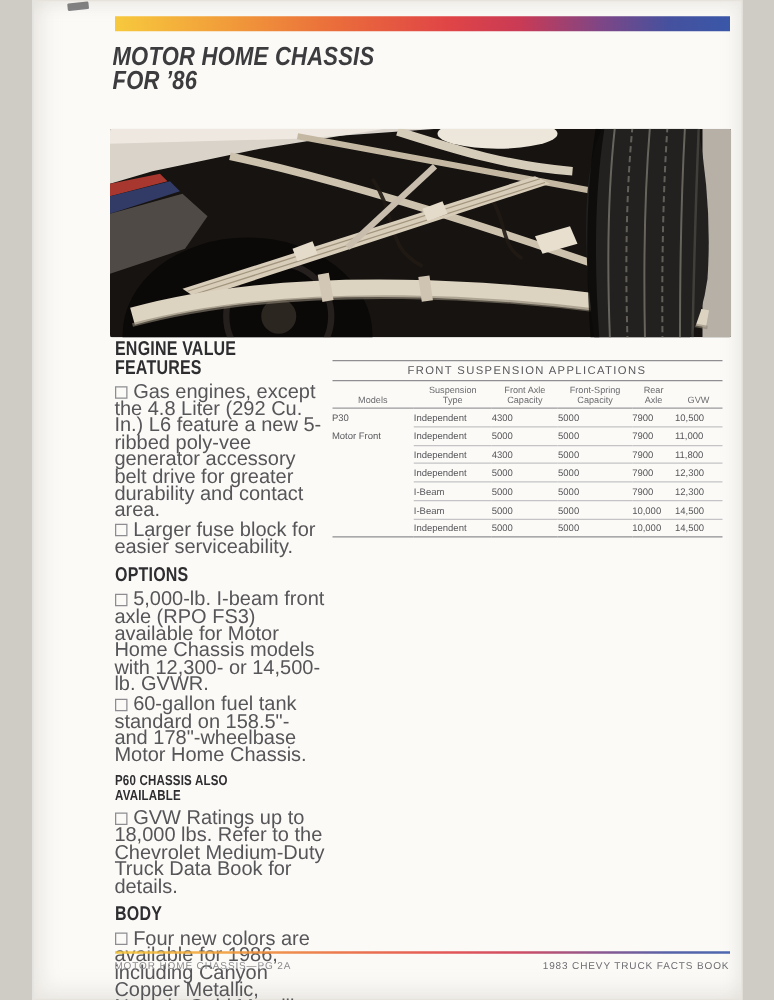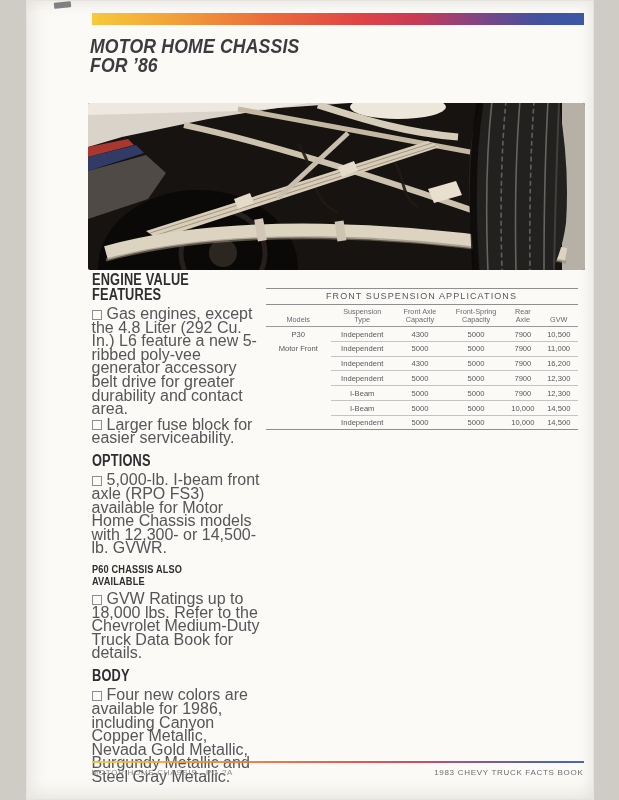--- a/index.html
+++ b/index.html
@@ -24,21 +24,21 @@
   .section .items{margin-top:5px;}
   .item{margin:0 0 2px 0;font-size:16px;line-height:13.6px;color:#565558;}
   .cb{display:inline-block;width:8px;height:8px;border:1px solid #8d8d91;margin-right:5px;vertical-align:-0.5px;background:transparent;}
 
   .tablebox{position:absolute;left:240px;top:288px;width:312px;}
   .tbl-title{border-top:1px solid #8f8f92;border-bottom:1px solid #8f8f92;
     text-align:center;font-size:9px;letter-spacing:1.1px;color:#58585c;padding:2px 0 2.5px 0;}
   table{border-collapse:collapse;width:100%;table-layout:fixed;border-bottom:1px solid #8f8f92;}
   th{font-weight:normal;font-size:7.3px;line-height:8px;color:#6b6b6f;white-space:pre-line;vertical-align:bottom;
     padding:3px 0 2.5px 0;border-bottom:1px solid #9a9a9d;text-align:center;}
-  td{font-size:7.6px;color:#57575b;text-align:center;padding:2.6px 0 2.2px 0;}
+  td{font-size:7.6px;color:#57575b;text-align:left;padding:2.6px 0 2.2px 0;}
   tbody tr:not(:last-child) td.d{border-bottom:1px solid #c4c4c6;}
   col.c0{width:21%;} col.c1{width:20%;} col.c2{width:17%;} col.c3{width:19%;} col.c4{width:11%;} col.c5{width:12%;}
 
   .footer-line{position:absolute;left:66px;top:761px;width:492px;height:2px;opacity:.9;
     background:linear-gradient(90deg,#f7c93d 0%,#f2a23a 16%,#ea6c3b 36%,#e04546 54%,#c93a55 66%,#7e4686 79%,#45519e 90%,#3a57a8 100%);}
   .footer-text{position:absolute;left:66px;top:768px;width:492px;display:flex;justify-content:space-between;}
   .footer-text .fl{font-size:8px;letter-spacing:.7px;color:#8b8b8e;}
   .footer-text .fr{font-size:8px;letter-spacing:.7px;color:#6d6d72;}
 
   .hole{position:absolute;width:27px;height:27px;border-radius:50%;background:#fcfbf8;
@@ -121,20 +121,21 @@
       <div class="items">
         <p class="item"><span class="cb"></span><span>Gas engines, except the 4.8 Liter (292 Cu. In.) L6 feature a new 5-ribbed poly-vee generator accessory belt drive for greater durability and contact area.</span></p>
         <p class="item"><span class="cb"></span><span>Larger fuse block for easier serviceability.</span></p>
       </div>
     </div>
 
     <div class="section">
       <div class="h-line">OPTIONS</div>
       <div class="items">
         <p class="item"><span class="cb"></span><span>5,000-lb. I-beam front axle (RPO FS3) available for Motor Home Chassis models with 12,300- or 14,500-lb. GVWR.</span></p>
+        <p class="item"><span class="cb"></span><span>60-gallon fuel tank standard on 158.5"- and 178"-wheelbase Motor Home Chassis.</span></p>
       </div>
     </div>
 
     <div class="section h-small">
       <div class="h-line">P60 CHASSIS ALSO</div>
       <div class="h-line">AVAILABLE</div>
       <div class="items">
         <p class="item"><span class="cb"></span><span>GVW Ratings up to 18,000 lbs. Refer to the Chevrolet Medium-Duty Truck Data Book for details.</span></p>
       </div>
     </div>
@@ -189,21 +190,21 @@
           <td class="d">5000</td>
           <td class="d">7900</td>
           <td class="d">11,000</td>
         </tr>
         <tr>
           <td class="model"></td>
           <td class="d">Independent</td>
           <td class="d">4300</td>
           <td class="d">5000</td>
           <td class="d">7900</td>
-          <td class="d">16,200</td>
+          <td class="d">11,800</td>
         </tr>
         <tr>
           <td class="model"></td>
           <td class="d">Independent</td>
           <td class="d">5000</td>
           <td class="d">5000</td>
           <td class="d">7900</td>
           <td class="d">12,300</td>
         </tr>
         <tr>

